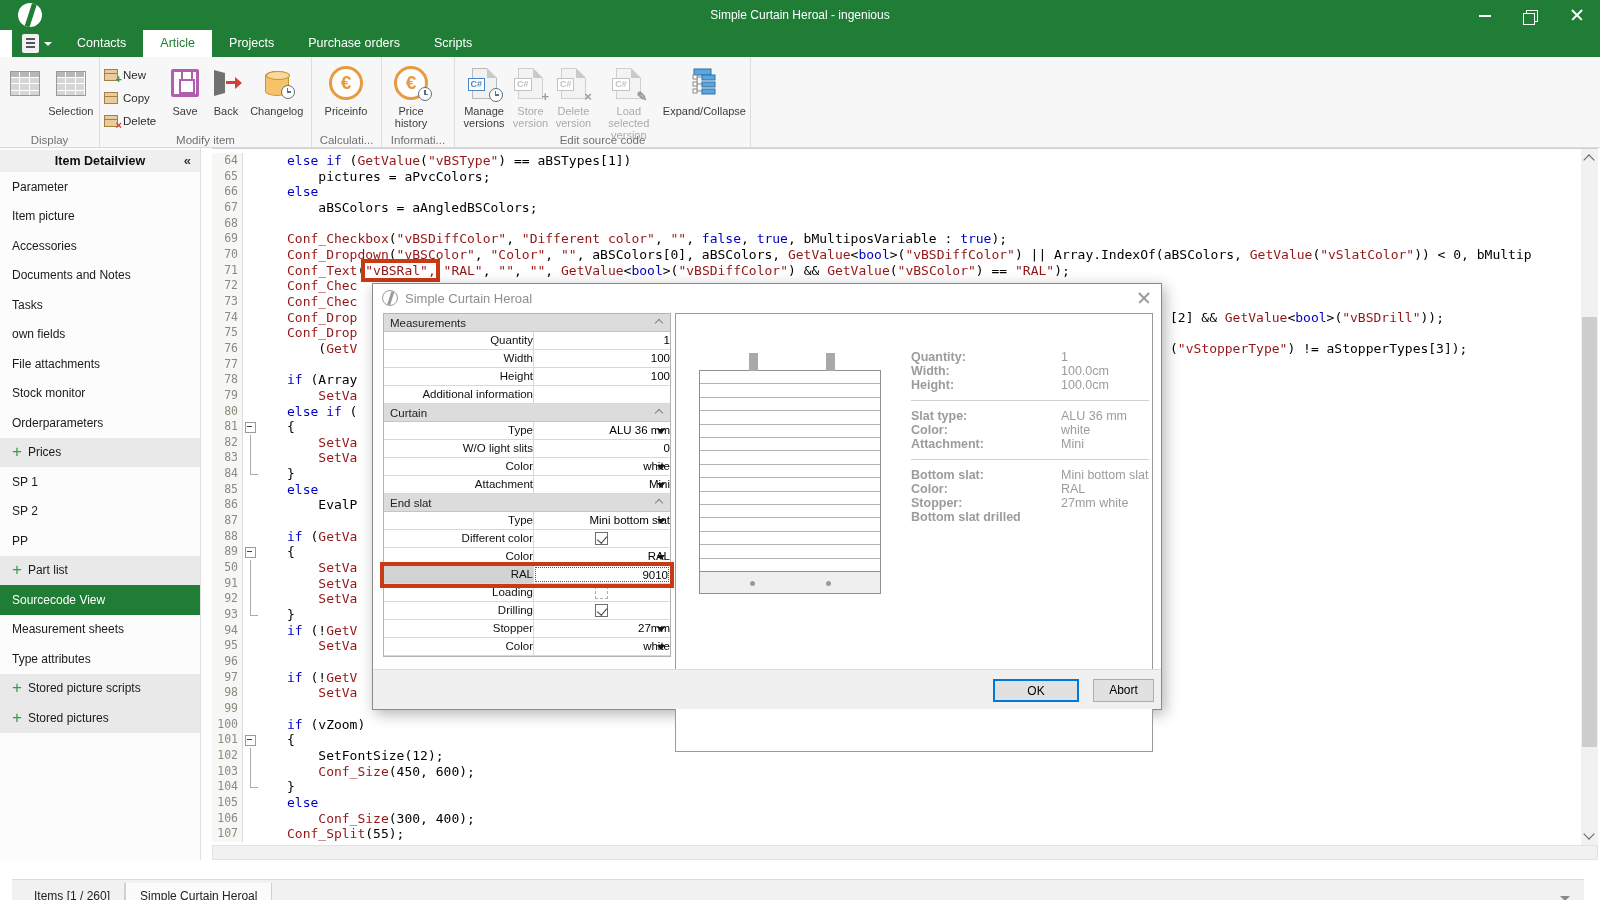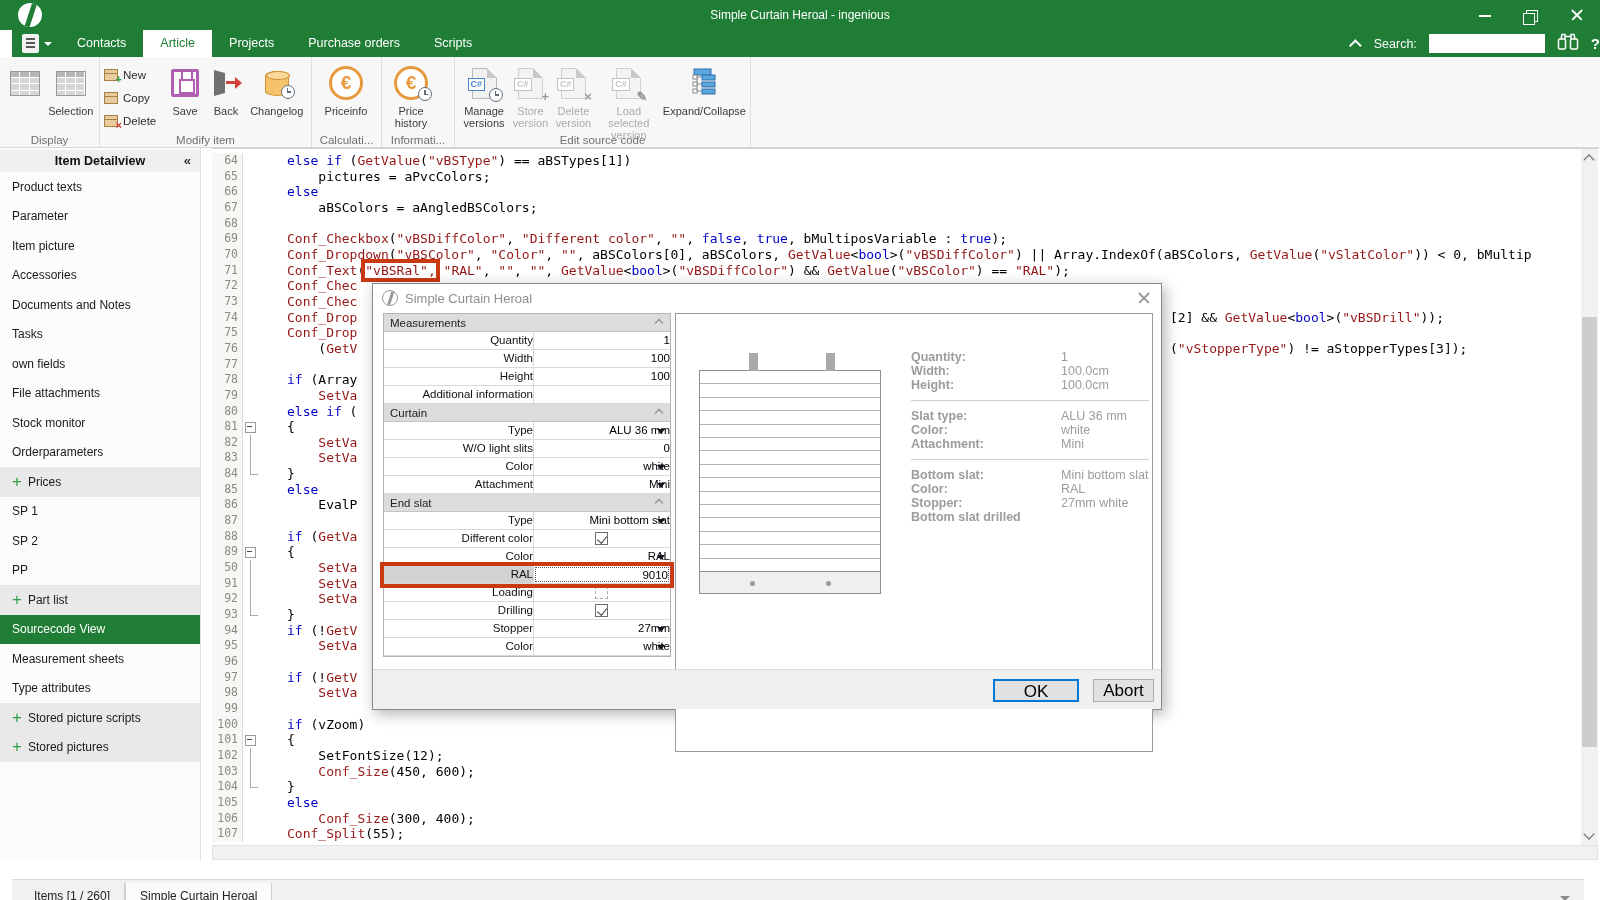--- a/index.html
+++ b/index.html
@@ -164,21 +164,21 @@
      background-image:repeating-linear-gradient(to bottom,transparent 0 12.4px,#b2b2b2 12.4px 13.4px);}
   .c-tab{position:absolute;top:-18px;width:9px;height:18px;background:#a9a9a9;}
   .c-bottom{position:absolute;left:0;bottom:0;width:100%;height:22px;background:#efefef;border-top:1px solid #8f8f8f;}
   .c-dot{position:absolute;top:9px;width:5px;height:5px;border-radius:50%;background:#9a9a9a;}
   .summary{position:absolute;left:235px;top:36px;width:238px;color:#9c9c9c;font-size:12.5px;}
   .sum-row{display:flex;line-height:14px;}
   .sum-l{width:150px;font-weight:bold;}
   .sum-div{height:1px;background:#cfcfcf;margin:8px 0;}
 
   .dlg-footer{position:absolute;left:0;bottom:0;width:100%;height:40px;background:#f0f0f0;border-top:1px solid #dcdcdc;}
-  .dlg-btn{position:absolute;top:9px;height:23px;background:#e1e1e1;font-size:17px;text-align:center;line-height:21px;color:#000;}
+  .dlg-btn{position:absolute;top:9px;height:23px;background:#e1e1e1;font-size:12px;text-align:center;line-height:21px;color:#000;}
   .dlg-btn.primary{left:620px;width:86px;border:2px solid #0078d7;}
   .dlg-btn.secondary{left:720px;width:61px;border:1px solid #adadad;}
 </style>
 </head>
 <body>
 
 <div id="app">
 
   <div class="titlebar">
     <div class="logo"></div>
@@ -195,35 +195,20 @@
       <span class="pad"></span>
       <span class="caret"></span>
     </div>
     <div class="menu-tabs" id="menu-tabs">
         <div class="mtab">Contacts</div>
         <div class="mtab active">Article</div>
         <div class="mtab">Projects</div>
         <div class="mtab">Purchase orders</div>
         <div class="mtab">Scripts</div>
       </div>
-    <div class="menu-right">
-      <span class="chev-up"></span>
-      <span class="search-label">Search:</span>
-      <input class="search-input" value="" style="">
-      <span class="binocs">
-        <svg width="22" height="18" viewBox="0 0 22 18">
-          <g fill="none" stroke="#ffffff" stroke-width="1.5">
-            <rect x="1.5" y="6" width="7" height="10" rx="1.5"></rect>
-            <rect x="13.5" y="6" width="7" height="10" rx="1.5"></rect>
-            <path d="M4 6 L5 1.5 H8 V6 M14 6 V1.5 H17 L18 6 M8 3.5 H14"></path>
-          </g>
-        </svg>
-      </span>
-      <span class="help-q">?</span>
-    </div>
   </div>
 
   <div class="ribbon" id="ribbon-groups">
       <div class="rib-group" style="width: 100px;">
         <div class="rib-large" style="width: 44px; gap: 48px;">
           <div class="icwrap">
             <span class="ic ic-table"></span>
           </div>
           <div class="rib-label">All</div>
         </div>
@@ -356,23 +341,20 @@
       </div>
       <div style="flex: 1 1 0%;"></div>
     </div>
 
   <div class="sidebar">
     <div class="side-header">
       <span>Item Detailview</span>
       <span class="side-collapse">«</span>
     </div>
     <div id="side-items">
-        <div class="side-item">
-          <span>Product texts</span>
-        </div>
         <div class="side-item">
           <span>Parameter</span>
         </div>
         <div class="side-item">
           <span>Item picture</span>
         </div>
         <div class="side-item">
           <span>Accessories</span>
         </div>
         <div class="side-item">

